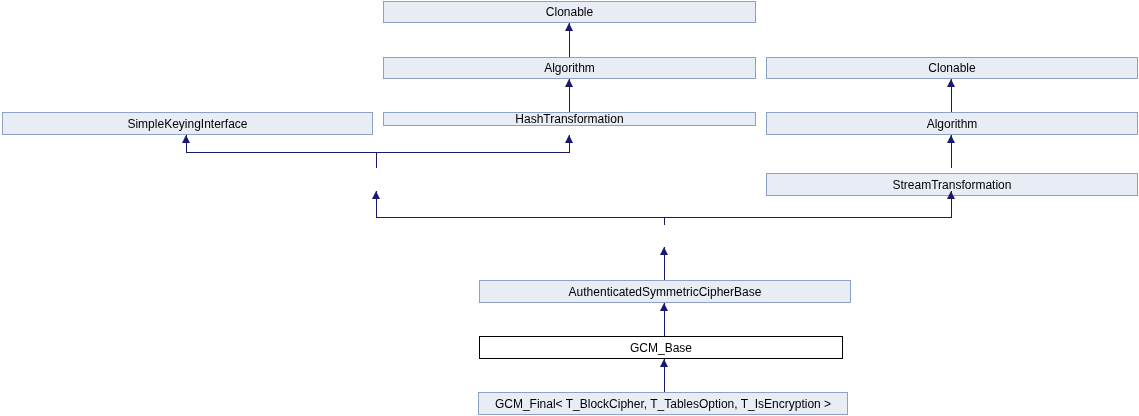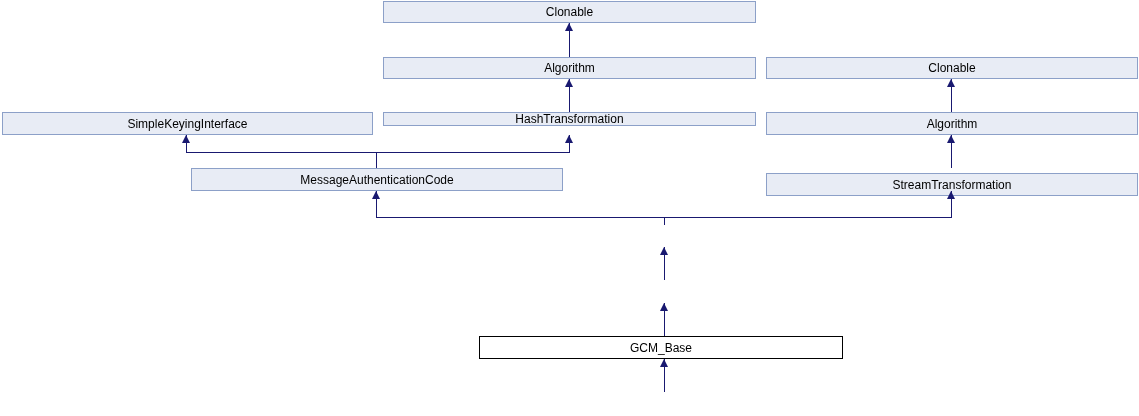--- a/index.html
+++ b/index.html
@@ -56,23 +56,24 @@
 <body>
 
 <div class="canvas" style="--node-fill: #E8ECF5; --node-border: #8CA0C8; --edge: #191970; --hl-fill: #FFFFFF; --hl-border: #000000;">
 
   <div class="node n0">Clonable</div>
   <div class="node n1">Algorithm</div>
   <div class="node n2">Clonable</div>
   <div class="node n3">SimpleKeyingInterface</div>
   <div class="node n4">HashTransformation</div>
   <div class="node n5">Algorithm</div>
-  <div class="node n6">MessageAuthenticationCode</div>
   <div class="node n7">StreamTransformation</div>
+  <div class="node n9">AuthenticatedSymmetricCipherBase</div>
   <div class="node n10 hl">GCM_Base</div>
+  <div class="node n11">GCM_Final&lt; T_BlockCipher, T_TablesOption, T_IsEncryption &gt;</div>
 
   <div class="vl" style="left:569px;top:23px;height:34px"></div>
   <div class="ar" style="left:565px;top:23px"></div>
 
   <div class="vl" style="left:569px;top:79px;height:33px"></div>
   <div class="ar" style="left:565px;top:79px"></div>
 
   <div class="vl" style="left:951px;top:79px;height:33px"></div>
   <div class="ar" style="left:947px;top:79px"></div>
 

